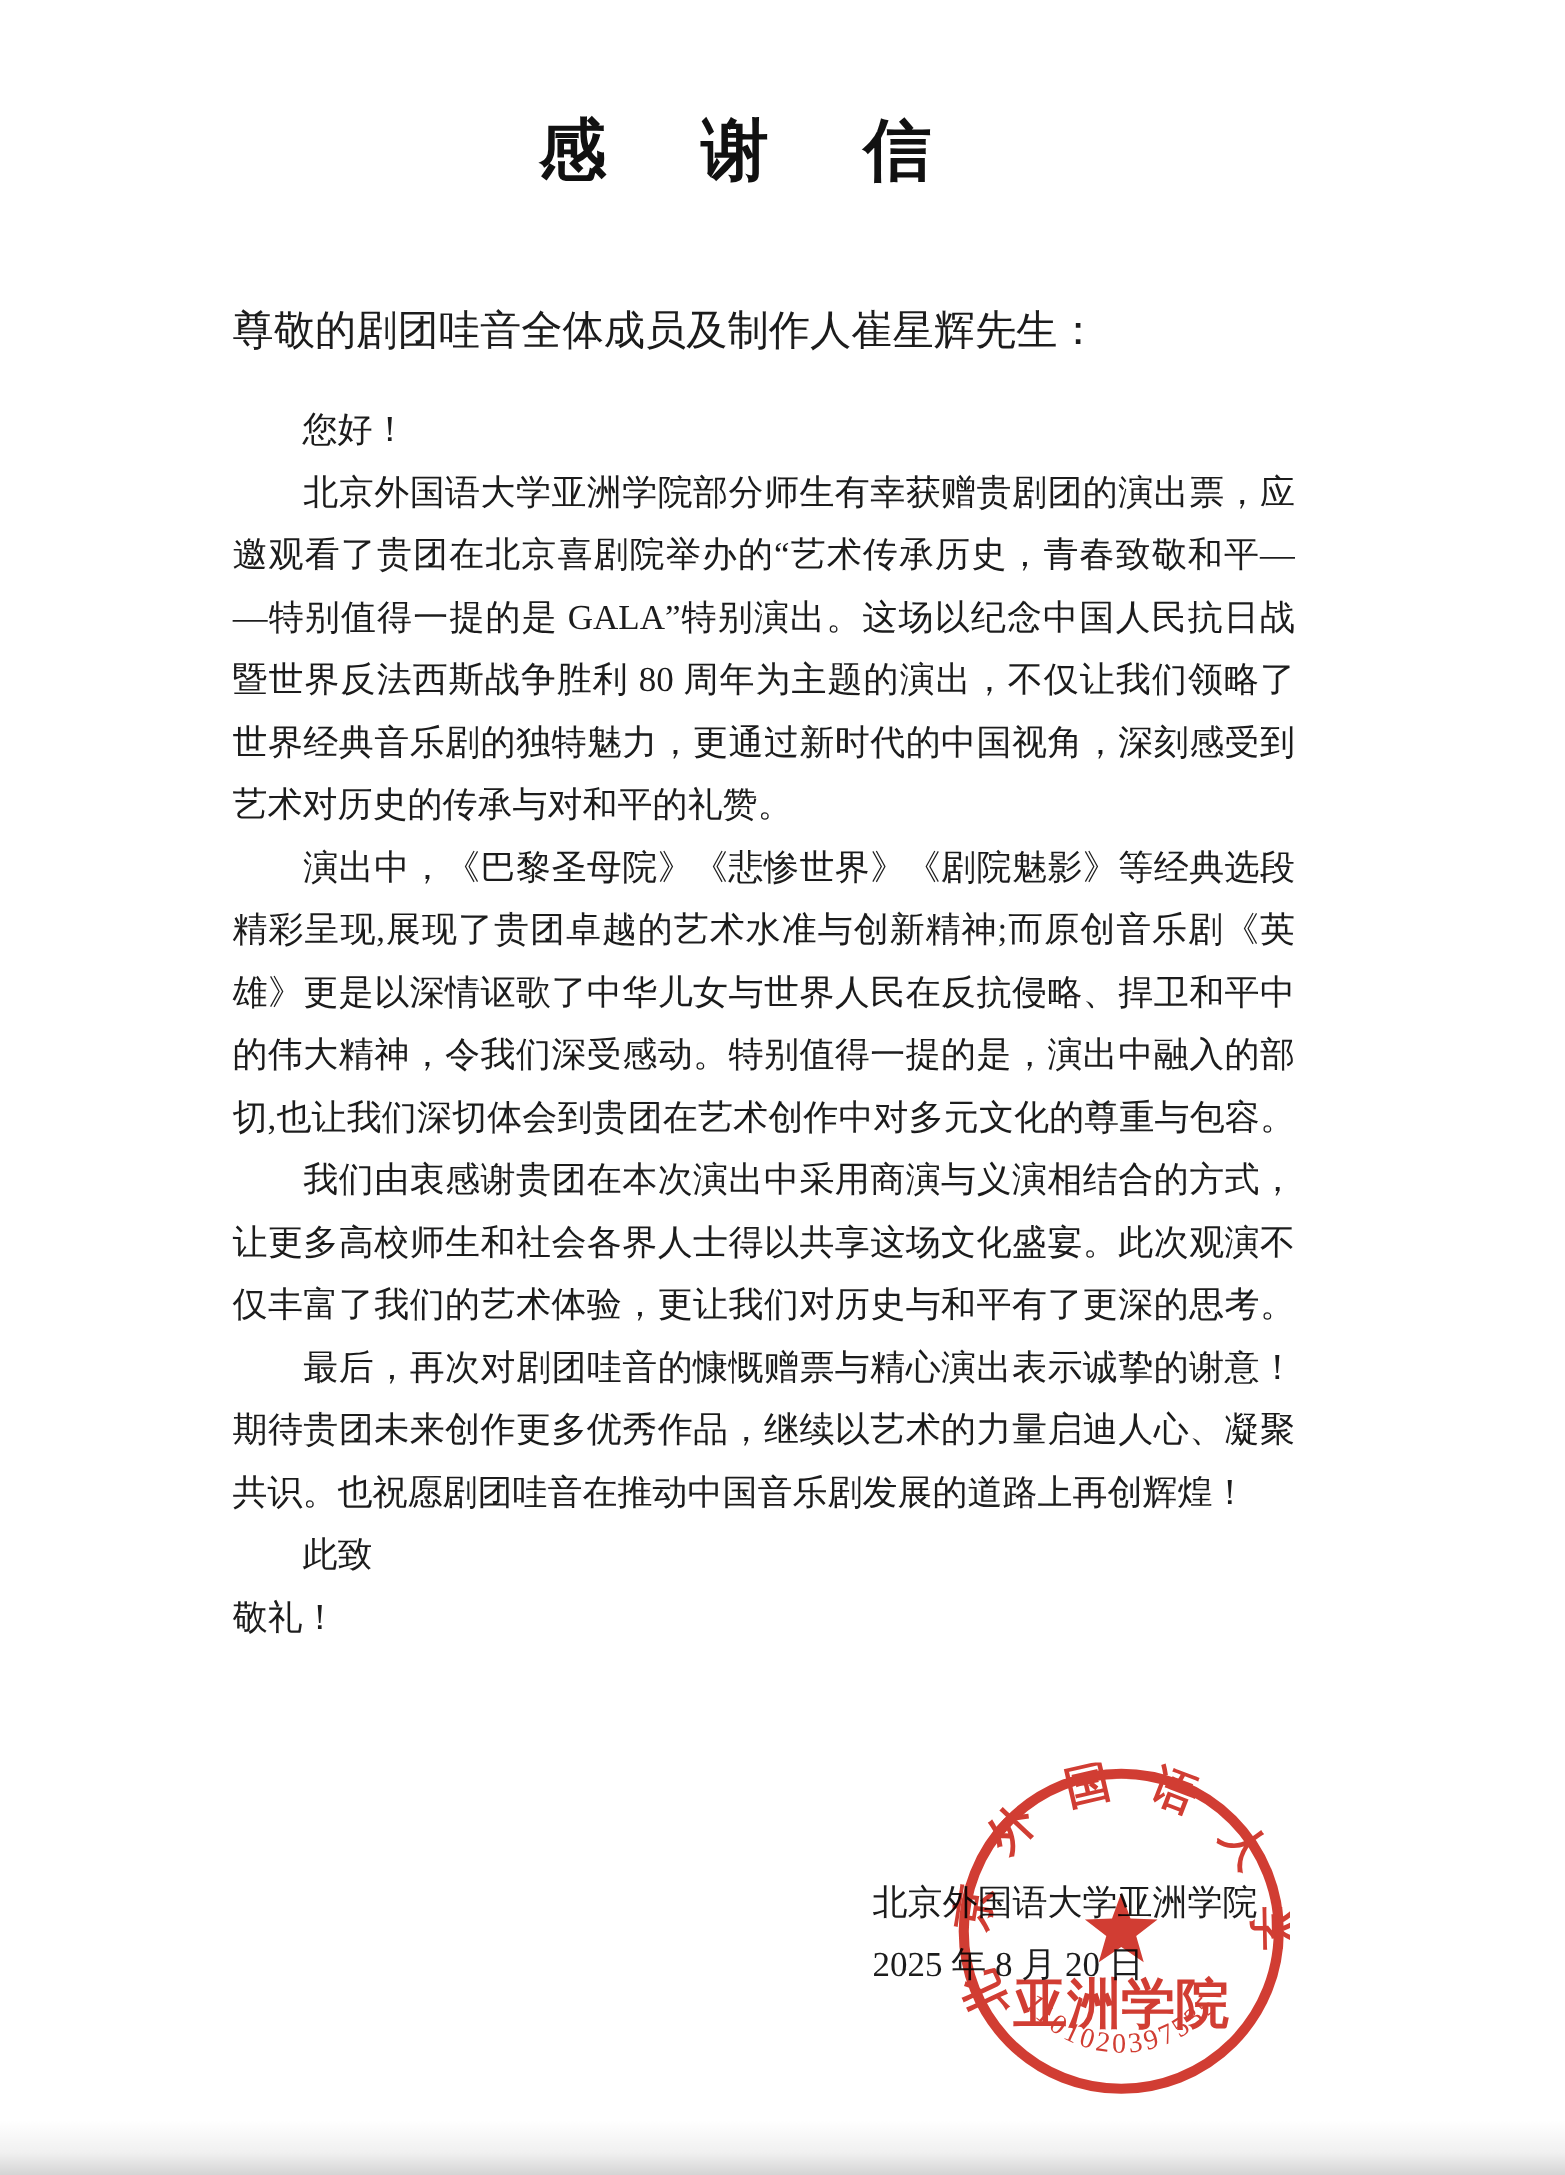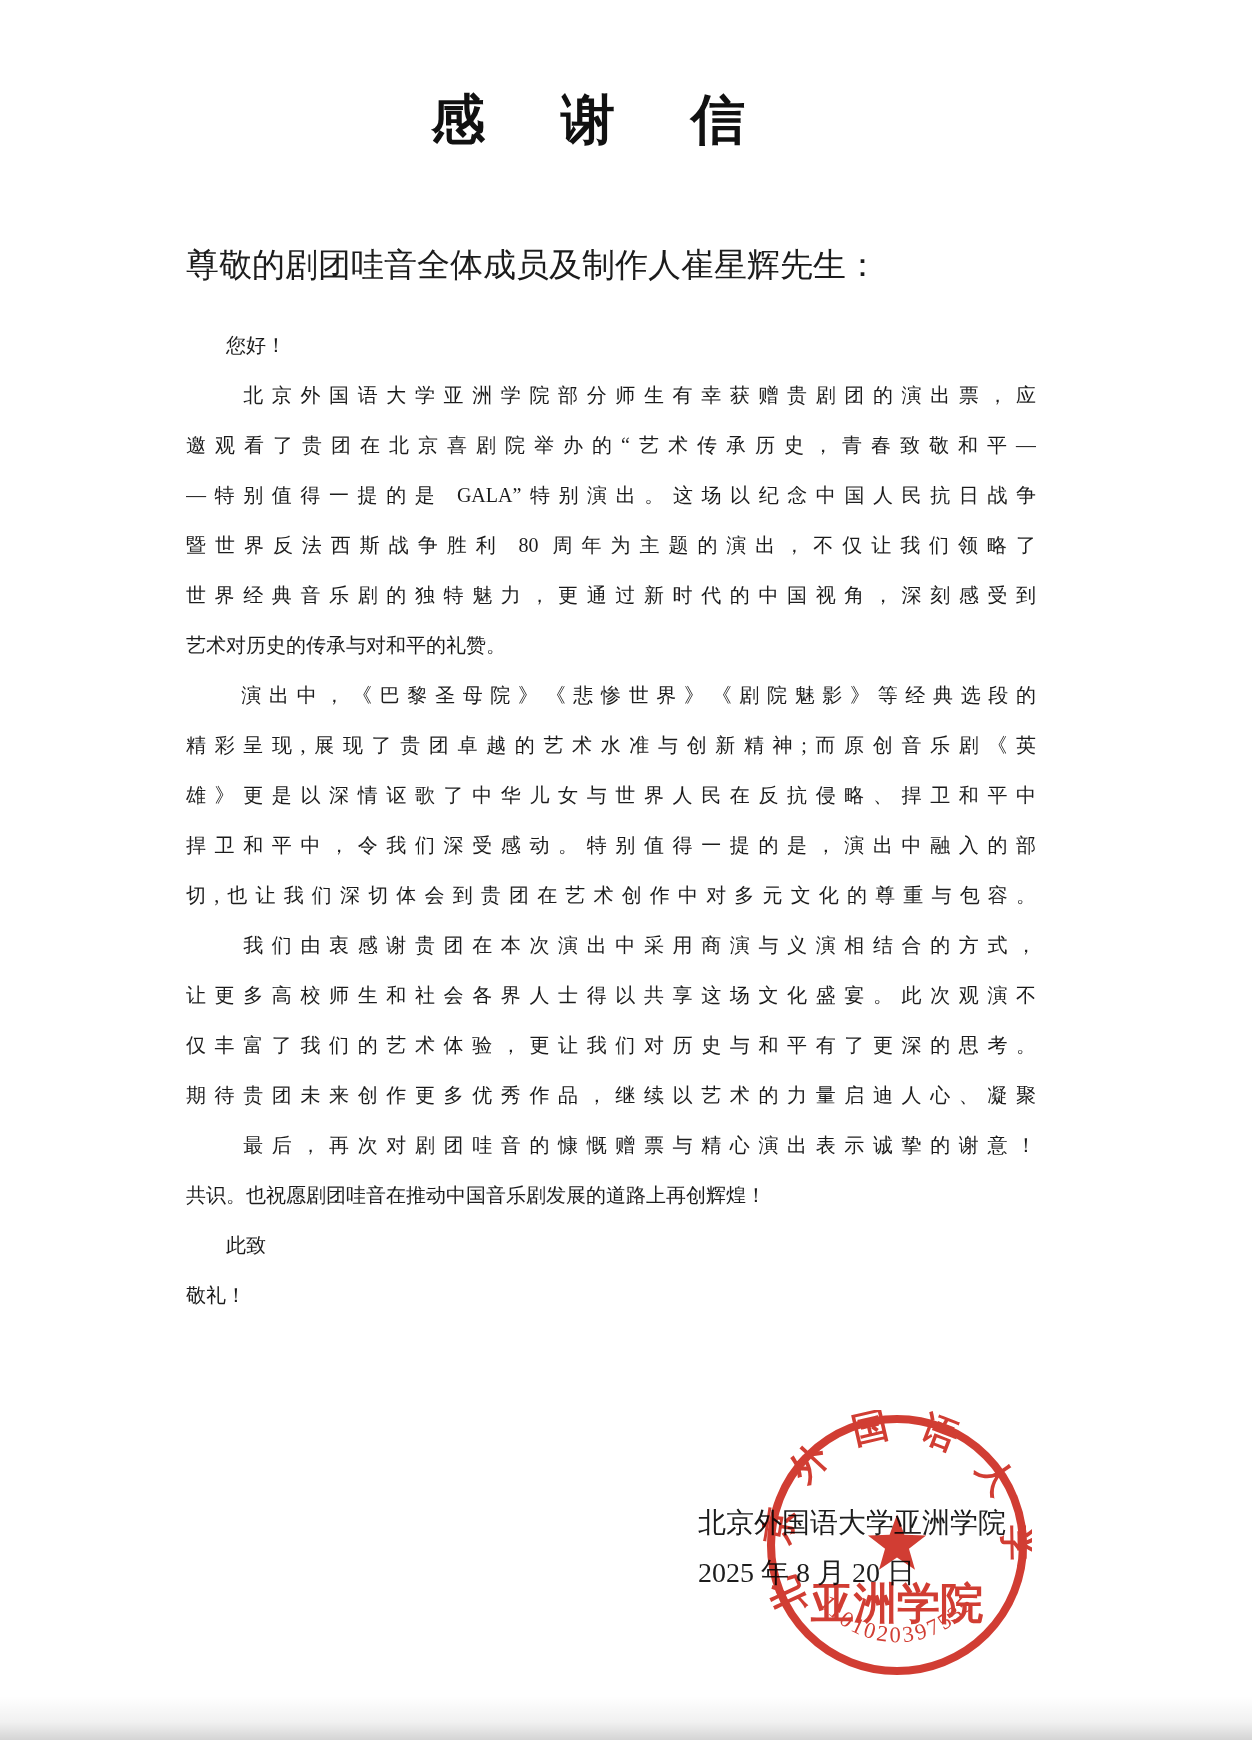--- a/index.html
+++ b/index.html
@@ -22,21 +22,21 @@
     color:#111;
     white-space:nowrap;
   }
   .salutation{
     position:absolute;top:240px;left:186px;width:900px;
     font-size:33px;line-height:50px;
     white-space:nowrap;
   }
   .body-block{
     position:absolute;top:320px;left:186px;width:850px;
-    font-size:20px;line-height:50px;
+    font-size:28px;line-height:50px;
   }
   .bline{width:850px;white-space:nowrap;}
   .bline.j{
     white-space:normal;
     text-align:justify;
     text-align-last:justify;
     word-break:break-all;
     overflow:hidden;
     height:50px;
   }
@@ -76,27 +76,27 @@
     <div class="bline">　　您好！</div>
     <div class="bline j">　　北京外国语大学亚洲学院部分师生有幸获赠贵剧团的演出票，应</div>
     <div class="bline j">邀观看了贵团在北京喜剧院举办的“艺术传承历史，青春致敬和平—</div>
     <div class="bline j">—特别值得一提的是 GALA”特别演出。这场以纪念中国人民抗日战争</div>
     <div class="bline j">暨世界反法西斯战争胜利 80 周年为主题的演出，不仅让我们领略了</div>
     <div class="bline j">世界经典音乐剧的独特魅力，更通过新时代的中国视角，深刻感受到</div>
     <div class="bline">艺术对历史的传承与对和平的礼赞。</div>
     <div class="bline j">　　演出中，《巴黎圣母院》《悲惨世界》《剧院魅影》等经典选段的</div>
     <div class="bline j">精彩呈现,展现了贵团卓越的艺术水准与创新精神;而原创音乐剧《英</div>
     <div class="bline j">雄》更是以深情讴歌了中华儿女与世界人民在反抗侵略、捍卫和平中</div>
-    <div class="bline j">捍卫和平中，令我们深受感动。特别值得一提的是，演出中融入的部</div>
+    <div class="bline j">的伟大精神，令我们深受感动。特别值得一提的是，演出中融入的部</div>
     <div class="bline j">切,也让我们深切体会到贵团在艺术创作中对多元文化的尊重与包容。</div>
     <div class="bline j">　　我们由衷感谢贵团在本次演出中采用商演与义演相结合的方式，</div>
     <div class="bline j">让更多高校师生和社会各界人士得以共享这场文化盛宴。此次观演不</div>
     <div class="bline j">仅丰富了我们的艺术体验，更让我们对历史与和平有了更深的思考。</div>
+    <div class="bline j">　　最后，再次对剧团哇音的慷慨赠票与精心演出表示诚挚的谢意！</div>
     <div class="bline j">期待贵团未来创作更多优秀作品，继续以艺术的力量启迪人心、凝聚</div>
-    <div class="bline j">　　最后，再次对剧团哇音的慷慨赠票与精心演出表示诚挚的谢意！</div>
     <div class="bline">共识。也祝愿剧团哇音在推动中国音乐剧发展的道路上再创辉煌！</div>
     <div class="bline">　　此致</div>
     <div class="bline">敬礼！</div>
   </div>
 
   <div class="sign-block">
     <div class="sign-line">北京外国语大学亚洲学院</div>
     <div class="date-line">2025 年 8 月 20 日</div>
   </div>
 

